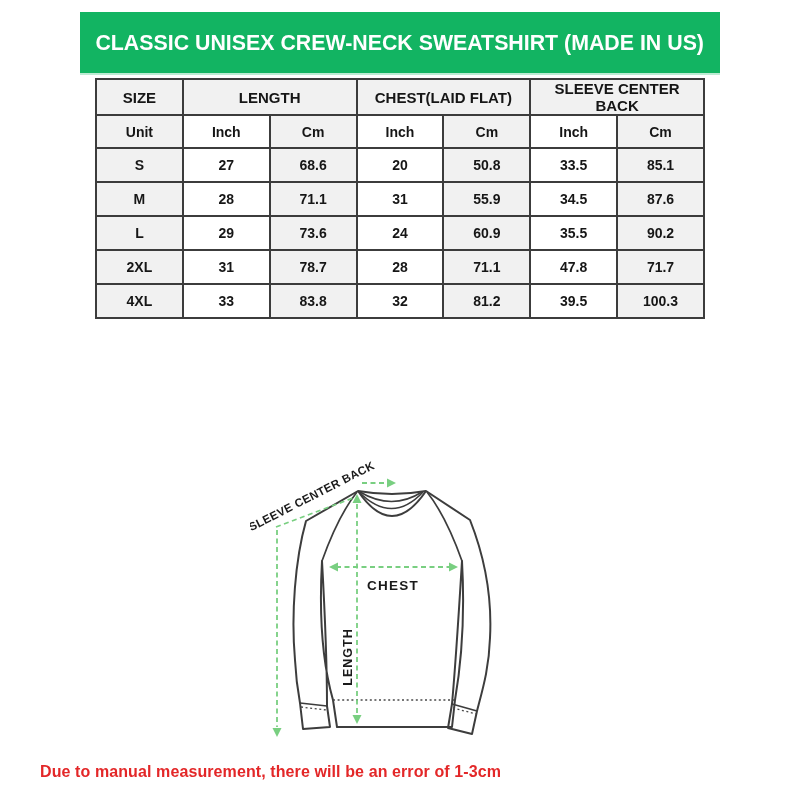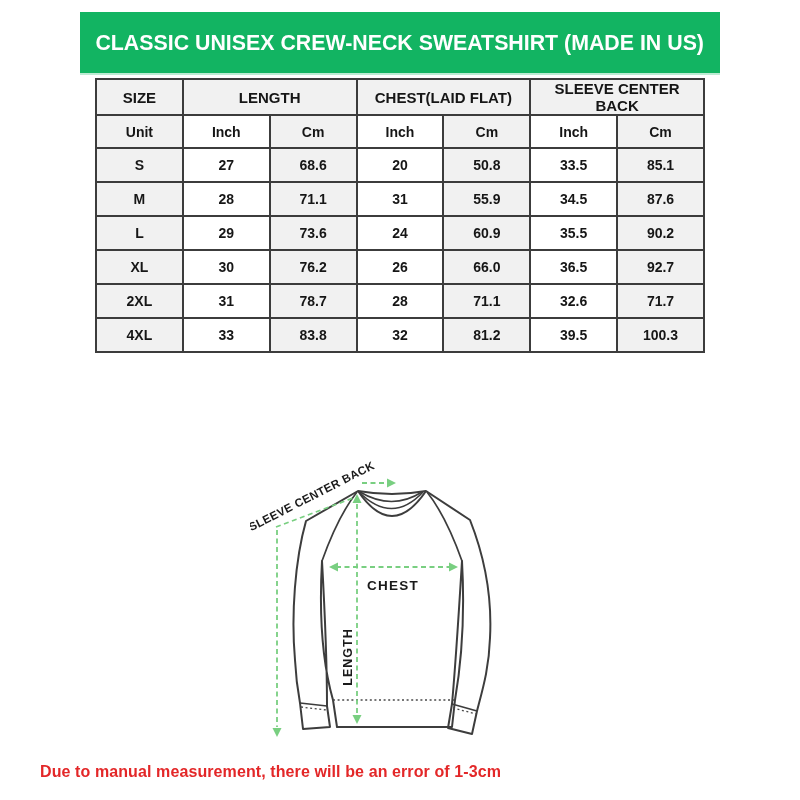--- a/index.html
+++ b/index.html
@@ -95,35 +95,26 @@
     <tr>
       <td class="shade">L</td>
       <td>29</td>
       <td class="shade">73.6</td>
       <td>24</td>
       <td class="shade">60.9</td>
       <td>35.5</td>
       <td class="shade">90.2</td>
     </tr>
     <tr>
-      <td class="shade">XL</td>
-      <td>30</td>
-      <td class="shade">76.2</td>
-      <td>26</td>
-      <td class="shade">66.0</td>
-      <td>36.5</td>
-      <td class="shade">92.7</td>
-    </tr>
-    <tr>
       <td class="shade">2XL</td>
       <td>31</td>
       <td class="shade">78.7</td>
       <td>28</td>
       <td class="shade">71.1</td>
-      <td>32.6</td>
+      <td>47.8</td>
       <td class="shade">71.7</td>
     </tr>
     <tr>
       <td class="shade">4XL</td>
       <td>33</td>
       <td class="shade">83.8</td>
       <td>32</td>
       <td class="shade">81.2</td>
       <td>39.5</td>
       <td class="shade">100.3</td>

